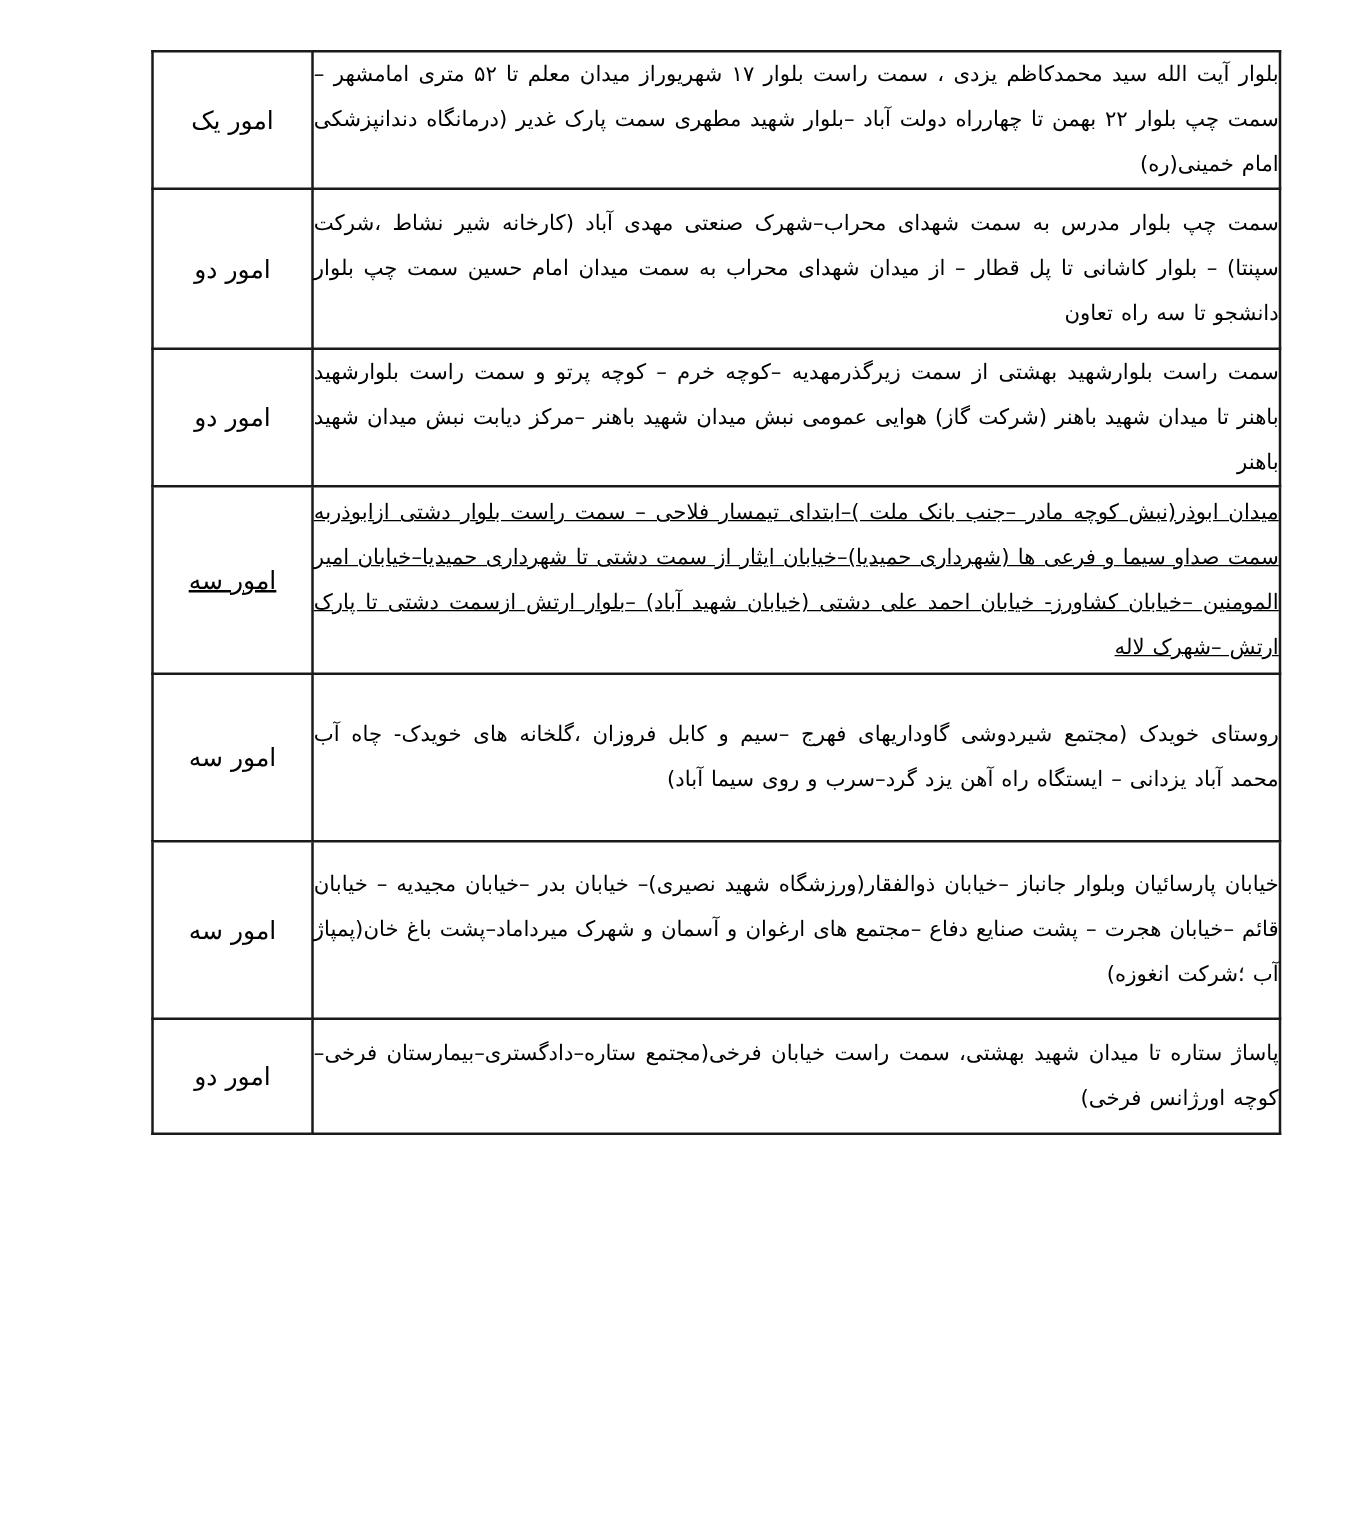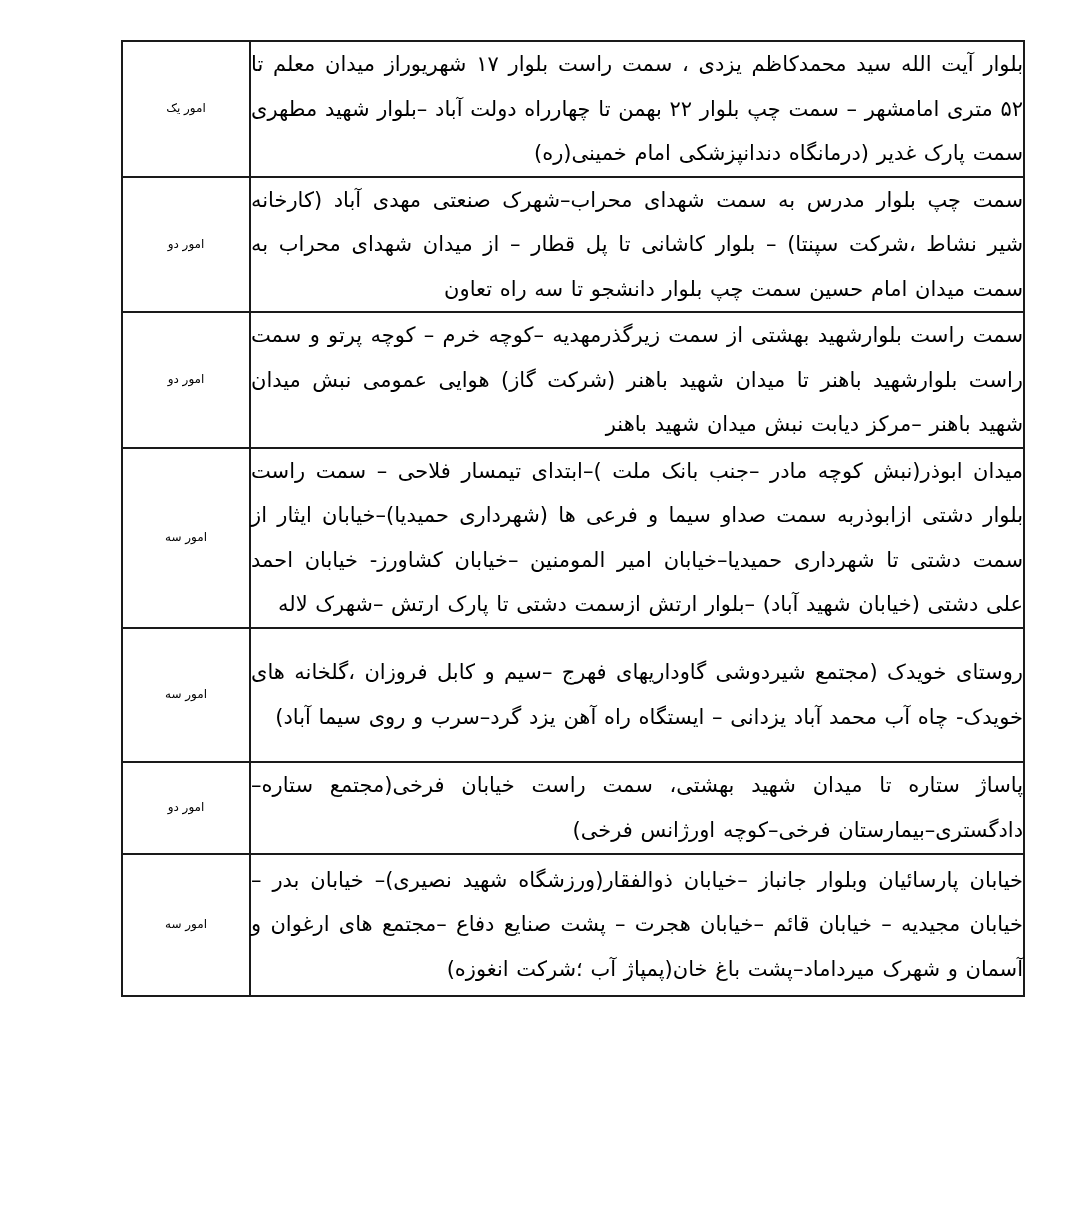--- a/index.html
+++ b/index.html
@@ -45,43 +45,43 @@
   }
 
   
   col.col-label { width: 128px; }
   col.col-desc  { width: 774px; }
 
   .desc-cell {
     padding: 9px 12px 9px 12px;
     text-align: justify;
     text-align-last: right;
-    font-size: 21px;
+    font-size: 17px;
     line-height: 2.12;
     letter-spacing: 0;
     word-spacing: 1px;
     direction: rtl;
   }
 
   .label-cell {
     text-align: center;
-    font-size: 12px;
+    font-size: 20px;
     line-height: 1.9;
     padding: 6px 4px;
     direction: rtl;
     white-space: nowrap;
   }
 
   
   tr[data-rowindex="0"] td { height: 106px; }
   tr[data-rowindex="1"] td { height: 104px; }
   tr[data-rowindex="2"] td { height: 104px; }
   tr[data-rowindex="3"] td { height: 106px; }
   tr[data-rowindex="4"] td { height: 126px; }
-  tr[data-rowindex="5"] td { height: 148px; }
+  tr[data-rowindex="5"] td { height: 148px; text-decoration: underline; }
   tr[data-rowindex="6"] td { height: 132px; }
   tr[data-rowindex="7"] td { height: 140px; }
   tr[data-rowindex="8"] td { height: 90px;  }
 </style>
 </head>
 <body>
 
 <div class="page">
 
   <table class="zone-table">
@@ -111,26 +111,26 @@
       <tr data-rowindex="5">
         <td class="desc-cell">میدان ابوذر(نبش کوچه مادر –جنب بانک ملت )–ابتدای تیمسار فلاحی – سمت راست بلوار دشتی ازابوذربه سمت صداو سیما  و فرعی ها (شهرداری حمیدیا)–خیابان ایثار از سمت دشتی تا شهرداری حمیدیا–خیابان امیر المومنین –خیابان کشاورز- خیابان احمد علی دشتی (خیابان شهید آباد) –بلوار ارتش ازسمت دشتی تا پارک ارتش –شهرک لاله</td>
         <td class="label-cell">امور سه</td>
       </tr>
 
       <tr data-rowindex="6">
         <td class="desc-cell">روستای خویدک (مجتمع شیردوشی گاوداریهای فهرج  –سیم و کابل فروزان ،گلخانه های خویدک- چاه آب محمد آباد یزدانی – ایستگاه راه آهن یزد گرد–سرب و روی سیما آباد)</td>
         <td class="label-cell">امور سه</td>
       </tr>
 
+      <tr data-rowindex="7">
+        <td class="desc-cell">خیابان پارسائیان وبلوار جانباز –خیابان ذوالفقار(ورزشگاه شهید نصیری)– خیابان بدر –خیابان مجیدیه – خیابان قائم –خیابان هجرت – پشت صنایع دفاع –مجتمع های ارغوان و آسمان و شهرک میرداماد–پشت باغ خان(پمپاژ آب ؛شرکت انغوزه)</td>
+        <td class="label-cell">امور سه</td>
+      </tr>
+
       <tr data-rowindex="8">
         <td class="desc-cell">پاساژ ستاره تا میدان شهید بهشتی، سمت راست خیابان فرخی(مجتمع ستاره–دادگستری–بیمارستان فرخی–کوچه اورژانس فرخی)</td>
         <td class="label-cell">امور دو</td>
-      </tr>
-
-      <tr data-rowindex="7">
-        <td class="desc-cell">خیابان پارسائیان وبلوار جانباز –خیابان ذوالفقار(ورزشگاه شهید نصیری)– خیابان بدر –خیابان مجیدیه – خیابان قائم –خیابان هجرت – پشت صنایع دفاع –مجتمع های ارغوان و آسمان و شهرک میرداماد–پشت باغ خان(پمپاژ آب ؛شرکت انغوزه)</td>
-        <td class="label-cell">امور سه</td>
       </tr>
 
     </tbody>
   </table>
 
 </div>
 
 </body></html>

